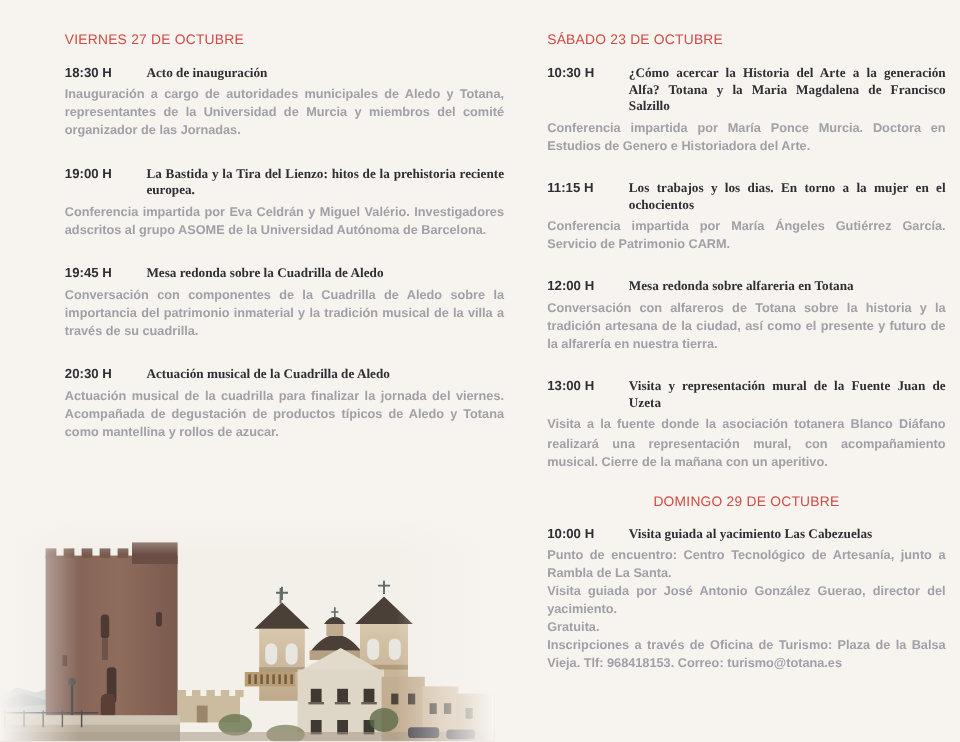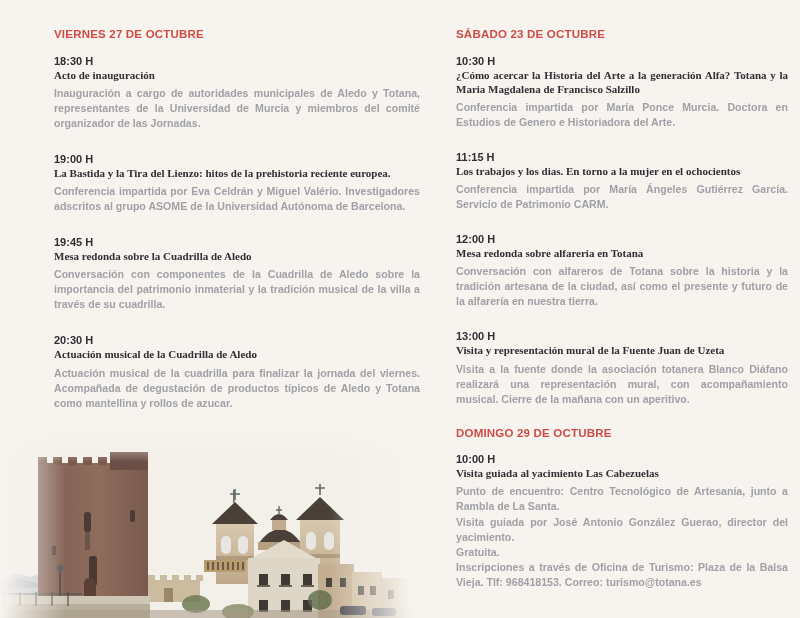--- a/index.html
+++ b/index.html
@@ -26,39 +26,39 @@
   .col {
     position: absolute;
     top: 28px;
   }
   .col-left  { left: 54px;  width: 366px; }
   .col-right { left: 456px; width: 332px; }
 
   
   .day-heading {
     color: #cf4b45;
-    font-weight: bold;
+    font-weight: normal;
     font-size: 11.5px;
     letter-spacing: 0.2px;
     margin: 0 0 13px 0;
     line-height: 1.1;
   }
   .day-block + .day-block .day-heading {
     margin-top: 4px;
+    text-align: center;
   }
 
   
   .event {
     margin-bottom: 18px;
   }
   .event-head {
     display: flex;
     align-items: flex-start;
     margin-bottom: 4px;
-    flex-direction: column;
   }
   .event-time {
     color: #2e2e33;
     font-weight: bold;
     font-size: 11px;
     flex: 0 0 auto;
     min-width: 68px;
     line-height: 1.28;
     white-space: nowrap;
   }

